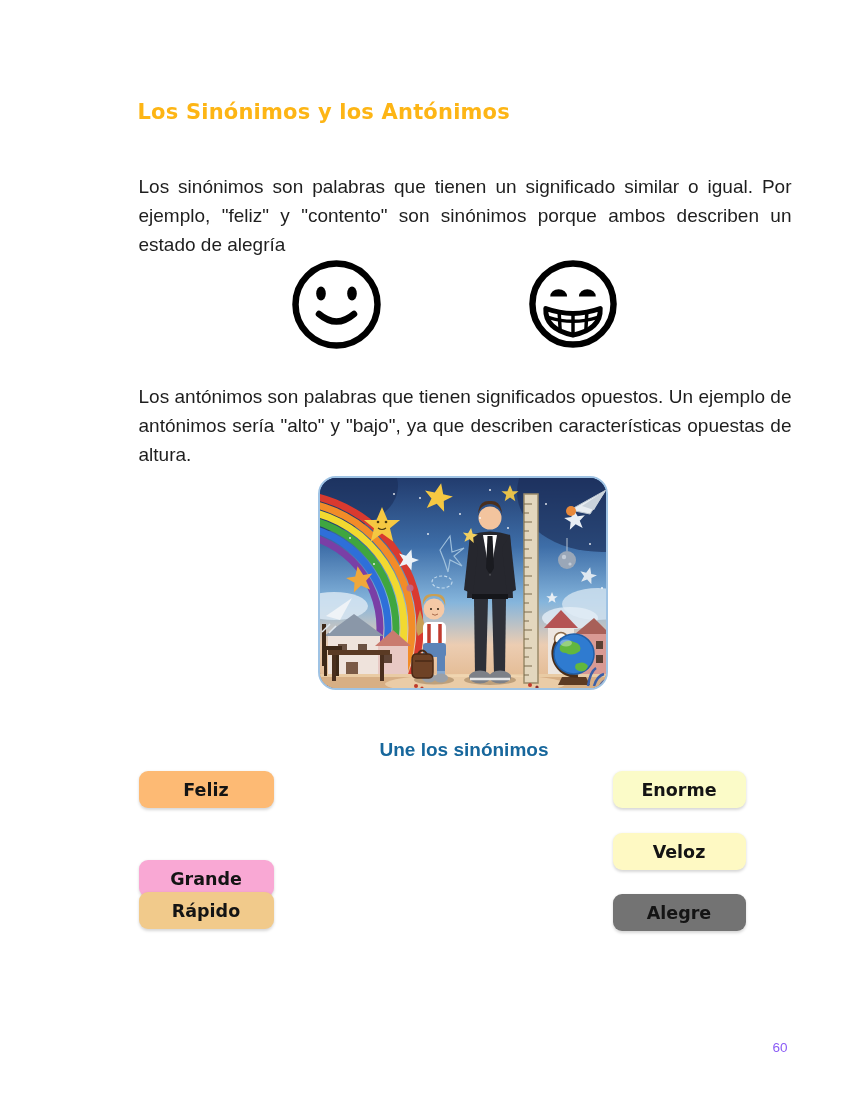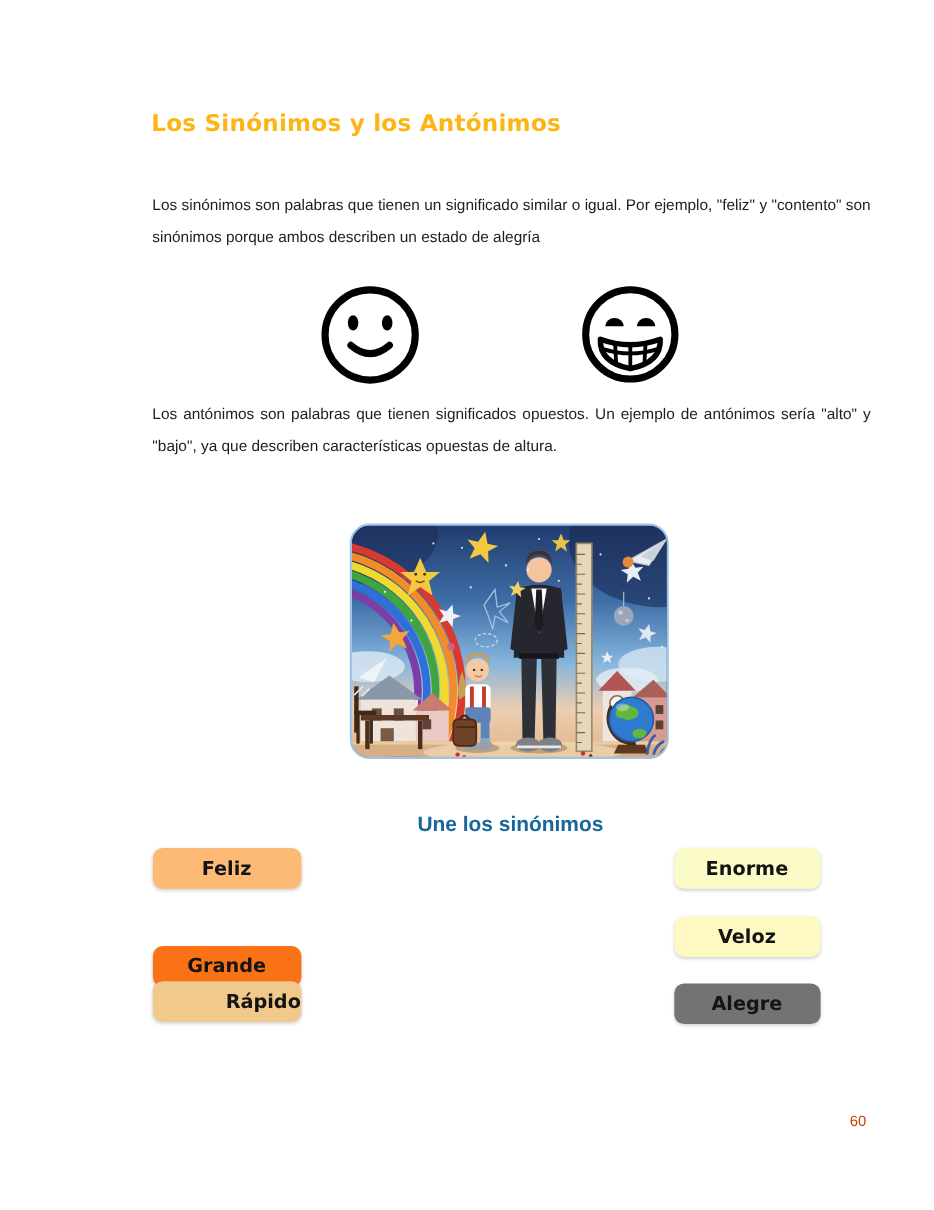--- a/index.html
+++ b/index.html
@@ -18,27 +18,27 @@
     left: 98px; top: 100px;
     font-family: "DejaVu Sans", sans-serif;
     font-weight: bold;
     font-size: 21px;
     letter-spacing: 0.2px;
   }
   .body-par {
     position: absolute;
     left: 99px;
     width: 653px;
-    font-size: 14px;
+    font-size: 19px;
     line-height: 29px;
     text-align: justify;
     color: #1e1e1e;
   }
   .par-synonyms { top: 172px; }
-  .par-antonyms { top: 362px; }
+  .par-antonyms { top: 382px; }
   .smiley { position: absolute; top: 257px; }
   .smiley-simple { left: 249px; }
   .smiley-grin  { left: 486px; }
   .illustration-frame {
     position: absolute;
     left: 278px; top: 476px;
     width: 290px; height: 214px;
     border-radius: 18px;
     border: 2px solid #9fc3e4;
     overflow: hidden;
@@ -64,23 +64,23 @@
     font-weight: bold;
     font-size: 17.5px;
     color: #141414;
     box-shadow: 0 1.5px 3px rgba(0,0,0,0.16);
     cursor: pointer;
   }
   .col-left  { left: 99px;  width: 135px; }
   .col-right { left: 573px; width: 133px; }
   .page-number {
     position: absolute;
-    left: 733px; top: 1012px;
+    left: 733px; top: 1040px;
     font-size: 13.5px;
-    color: #c2410c;
+    color: #8b5cf6;
   }
 </style>
 </head>
 <body>
 
 <div class="page">
 
   <h1 class="doc-title" style="color: rgb(253, 181, 21);">Los Sinónimos y los Antónimos</h1>
 
   <p class="body-par par-synonyms">Los sinónimos son palabras que tienen un significado similar o igual. Por ejemplo, "feliz" y "contento" son sinónimos porque ambos describen un estado de alegría</p>
@@ -304,24 +304,24 @@
         <circle cx="6" cy="209" r="2" fill="#c0392b"></circle>
       </g>
     </svg>
   </div>
 
   <h2 class="activity-heading" style="color: rgb(23, 103, 156);">Une los sinónimos</h2>
 
   <div class="word-box col-left" style="top: 771px; background-color: #fdba74;">
     <span>Feliz</span>
   </div>
-  <div class="word-box col-left" style="top: 860px; background-color: #f97316;">
+  <div class="word-box col-left" style="top: 860px; background-color: #f9a8d4;">
     <span>Grande</span>
   </div>
-  <div class="word-box col-left" style="top: 892px; background-color: rgb(241, 202, 139); justify-content: flex-end;">
+  <div class="word-box col-left" style="top: 892px; background-color: rgb(241, 202, 139);">
     <span>Rápido</span>
   </div>
 
   <div class="word-box col-right" style="top: 771px; background-color: rgb(251, 251, 200);">
     <span>Enorme</span>
   </div>
   <div class="word-box col-right" style="top: 833px; background-color: #fef9c3;">
     <span>Veloz</span>
   </div>
   <div class="word-box col-right" style="top: 894px; background-color: #737373;">

